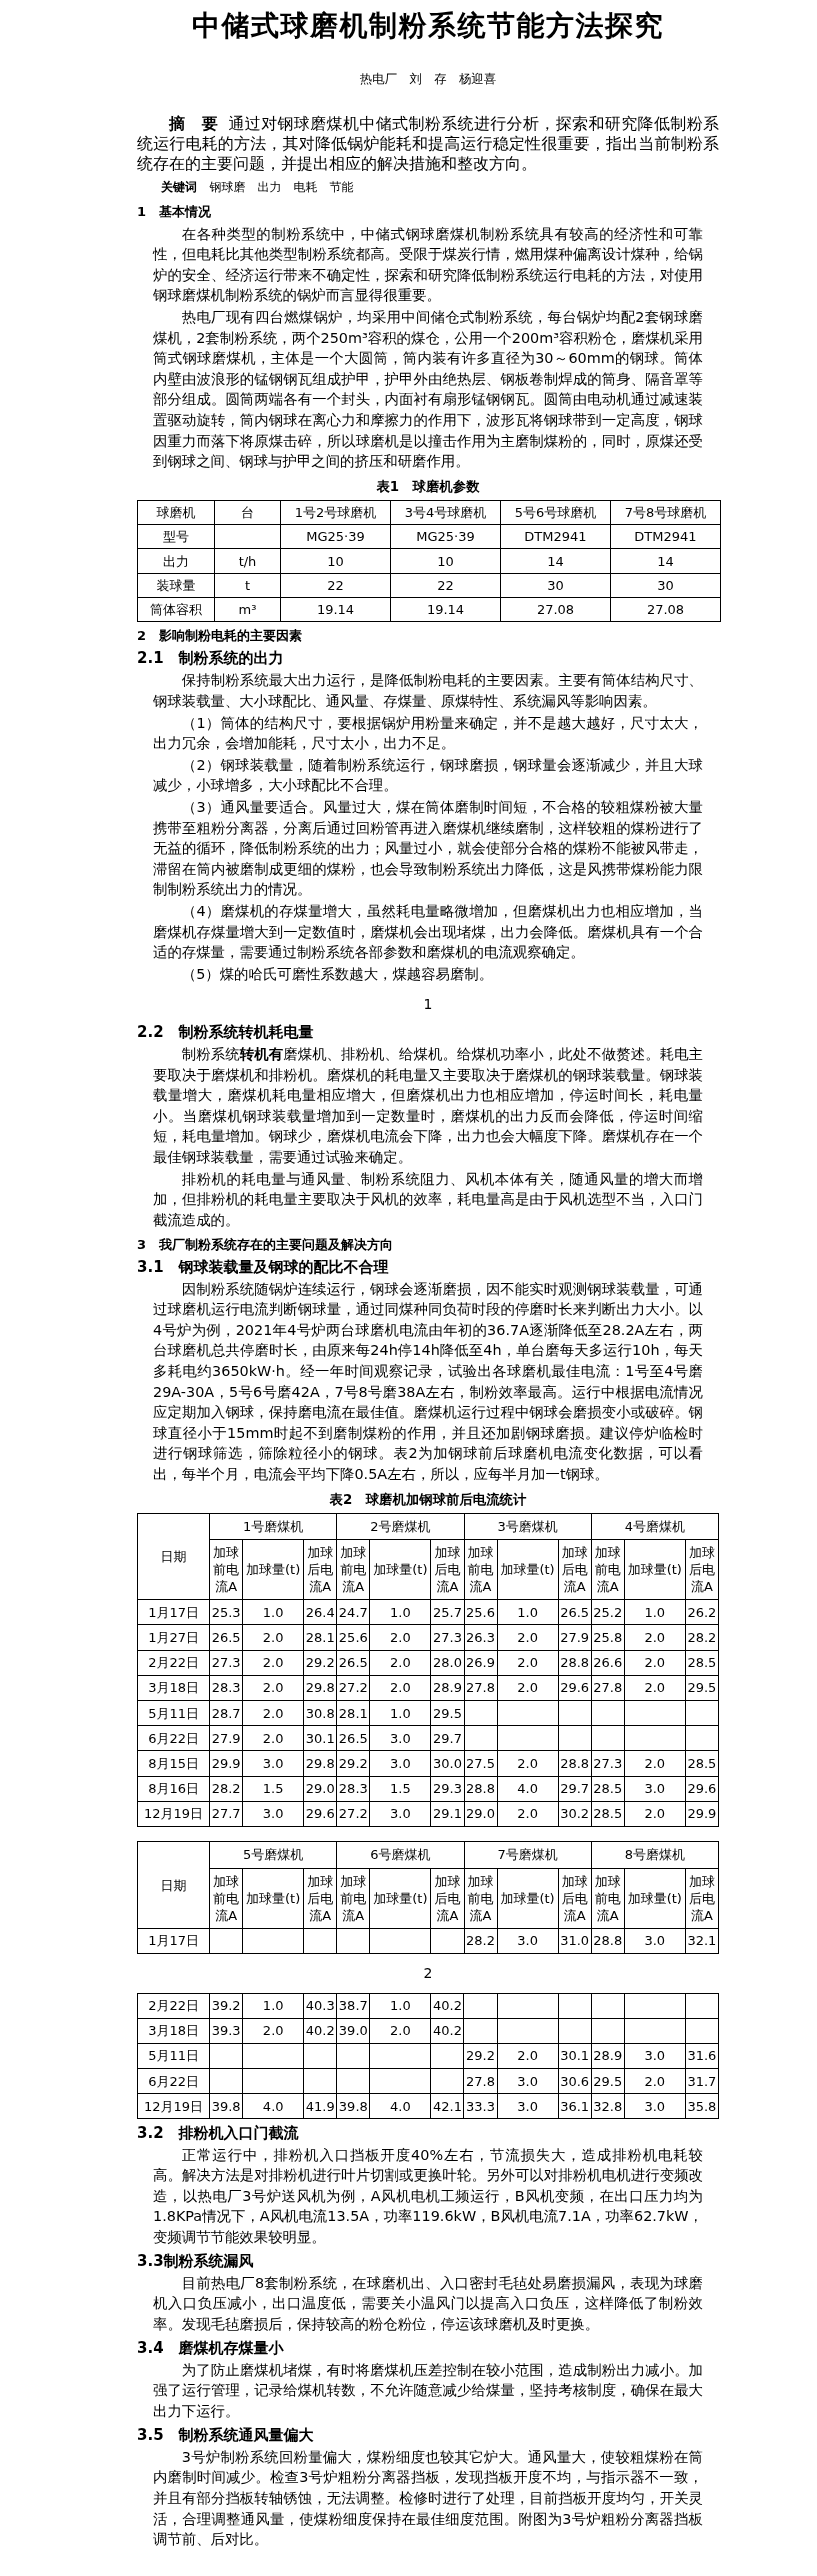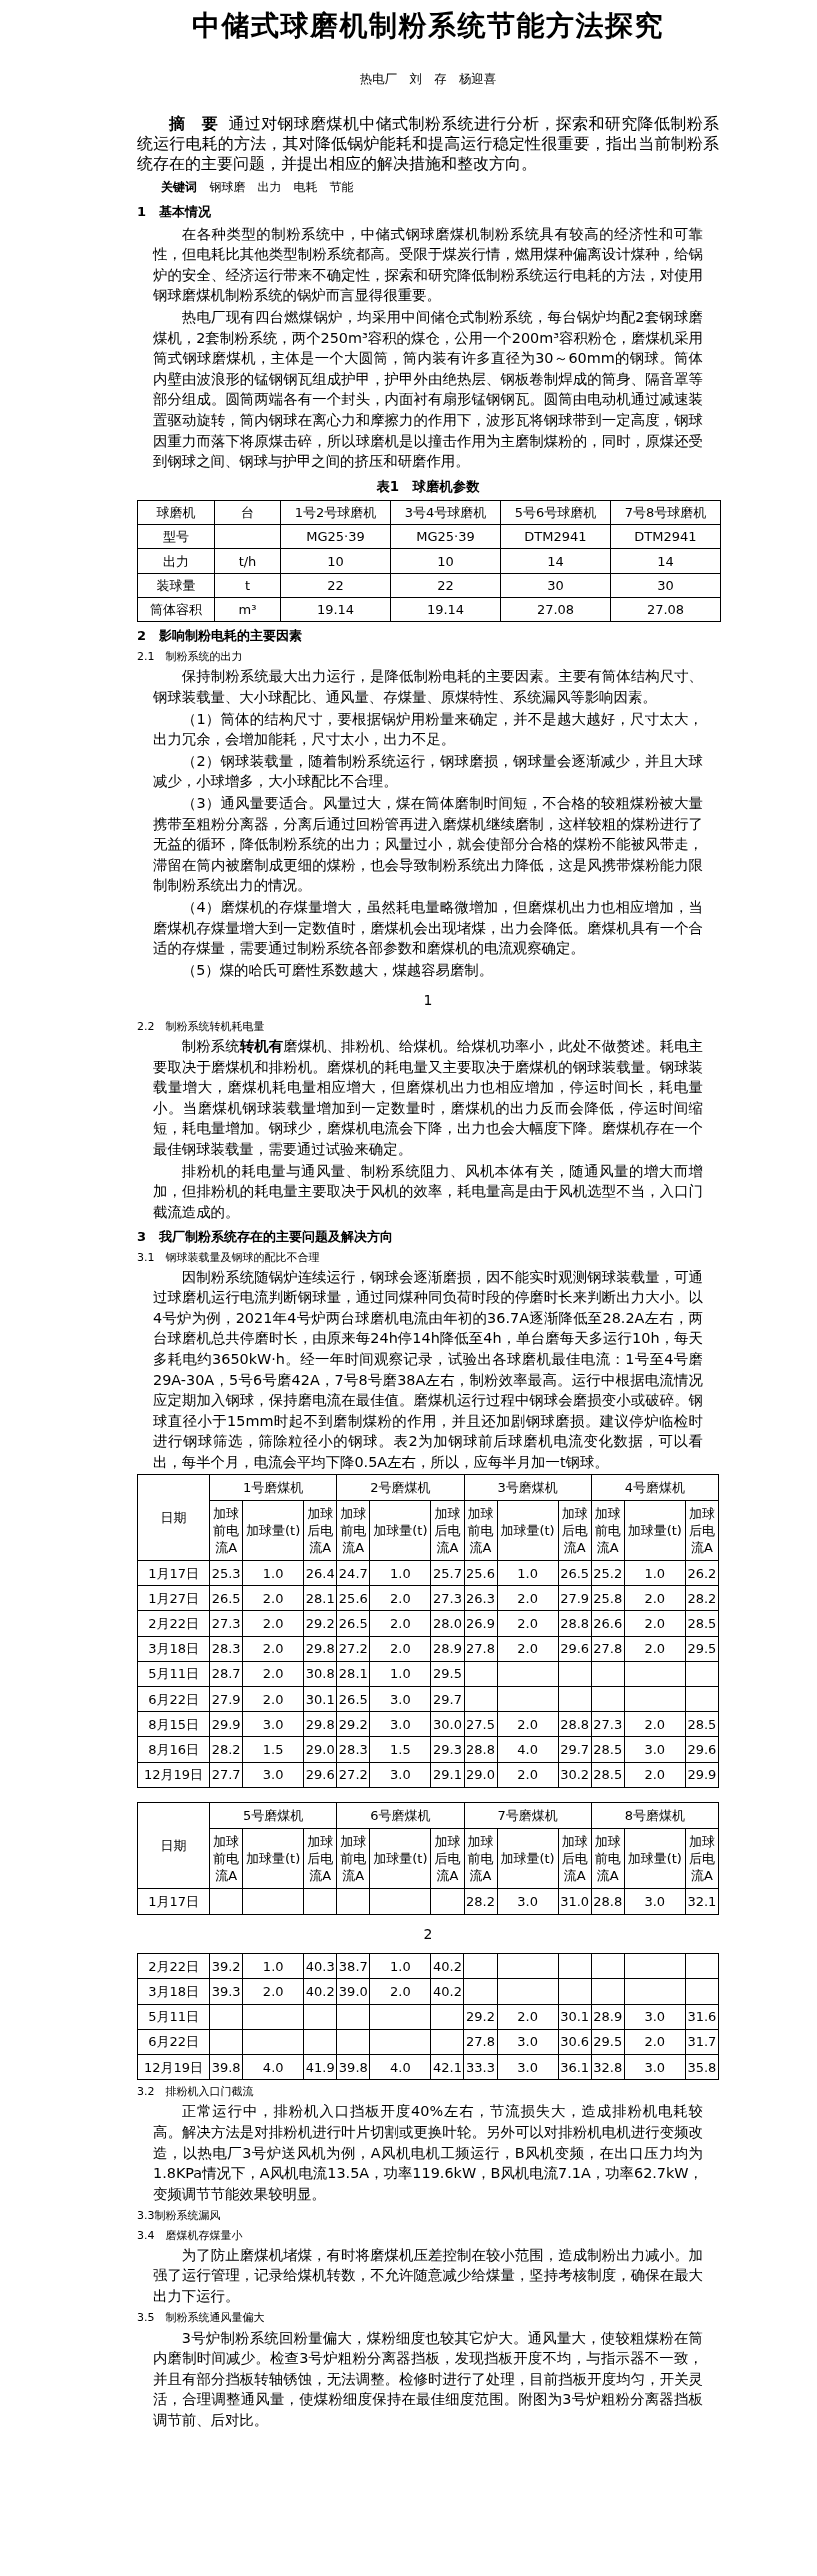--- a/index.html
+++ b/index.html
@@ -13,21 +13,21 @@
 
   .title { font-size: 28px; font-weight: bold; text-align: center; letter-spacing: 1.5px; margin-top: 2.1px; }
   .authors { font-size: 12.4px; text-align: center; margin-top: 26px; }
 
   .abs { font-size: 16px; line-height: 20px; text-align: justify; text-indent: 2em; margin-top: 26px; }
   .abs b { margin-right: 10.3px; }
   .keywords { font-size: 12px; line-height: 20px; text-indent: 2em; margin-top: 3.1px; }
   .keywords b { margin-right: 12.4px; }
 
   h2.sec { font-size: 13px; font-weight: bold; margin: 5.2px 0 3.1px; }
-  h3.sub { font-size: 11px; font-weight: normal; margin: 4.1px 0 2.1px; }
+  h3.sub { font-size: 15px; font-weight: bold; margin: 4.1px 0 2.1px; }
   p.body { font-size: 14.4px; line-height: 20.6px; text-align: justify; text-indent: 2em; margin: 1px 16px; }
   p.body b { font-weight: bold; }
 
   .pagenum { text-align: center; font-size: 14px; margin: 11.3px 0; }
 
   .tcaption { text-align: center; font-size: 13.4px; font-weight: bold; margin: 6.2px 0 4.1px; }
 
   table.dtable { border-collapse: collapse; table-layout: fixed; width: 582px;
     border-top: 1.5px solid #000; border-bottom: 1.5px solid #000; margin: 0; }
   table.dtable td, table.dtable th {
@@ -119,20 +119,21 @@
   <div class="pagenum">1</div>
 
   <h3 class="sub">2.2　制粉系统转机耗电量</h3>
   <p class="body"><span>制粉系统</span><b>转机有</b><span>磨煤机、排粉机、给煤机。给煤机功率小，此处不做赘述。耗电主要取决于磨煤机和排粉机。磨煤机的耗电量又主要取决于磨煤机的钢球装载量。钢球装载量增大，磨煤机耗电量相应增大，但磨煤机出力也相应增加，停运时间长，耗电量小。当磨煤机钢球装载量增加到一定数量时，磨煤机的出力反而会降低，停运时间缩短，耗电量增加。钢球少，磨煤机电流会下降，出力也会大幅度下降。磨煤机存在一个最佳钢球装载量，需要通过试验来确定。</span></p>
   <p class="body">排粉机的耗电量与通风量、制粉系统阻力、风机本体有关，随通风量的增大而增加，但排粉机的耗电量主要取决于风机的效率，耗电量高是由于风机选型不当，入口门截流造成的。</p>
 
   <h2 class="sec">3　我厂制粉系统存在的主要问题及解决方向</h2>
   <h3 class="sub">3.1　钢球装载量及钢球的配比不合理</h3>
   <p class="body">因制粉系统随锅炉连续运行，钢球会逐渐磨损，因不能实时观测钢球装载量，可通过球磨机运行电流判断钢球量，通过同煤种同负荷时段的停磨时长来判断出力大小。以4号炉为例，2021年4号炉两台球磨机电流由年初的36.7A逐渐降低至28.2A左右，两台球磨机总共停磨时长，由原来每24h停14h降低至4h，单台磨每天多运行10h，每天多耗电约3650kW·h。经一年时间观察记录，试验出各球磨机最佳电流：1号至4号磨29A-30A，5号6号磨42A，7号8号磨38A左右，制粉效率最高。运行中根据电流情况应定期加入钢球，保持磨电流在最佳值。磨煤机运行过程中钢球会磨损变小或破碎。钢球直径小于15mm时起不到磨制煤粉的作用，并且还加剧钢球磨损。建议停炉临检时进行钢球筛选，筛除粒径小的钢球。表2为加钢球前后球磨机电流变化数据，可以看出，每半个月，电流会平均下降0.5A左右，所以，应每半月加一t钢球。</p>
 
+  <div class="tcaption">表2　球磨机加钢球前后电流统计</div>
   <table class="dtable t2">
       <colgroup>
         <col style="width: 72px;">
         <col style="width: 33px;">
         <col style="width: 61px;">
         <col style="width: 33px;">
         <col style="width: 33px;">
         <col style="width: 61px;">
         <col style="width: 33px;">
         <col style="width: 33px;">
@@ -454,19 +455,20 @@
           <td>32.8</td>
           <td>3.0</td>
           <td>35.8</td>
         </tr>
       </tbody>
     </table>
 
   <h3 class="sub">3.2　排粉机入口门截流</h3>
   <p class="body">正常运行中，排粉机入口挡板开度40%左右，节流损失大，造成排粉机电耗较高。解决方法是对排粉机进行叶片切割或更换叶轮。另外可以对排粉机电机进行变频改造，以热电厂3号炉送风机为例，A风机电机工频运行，B风机变频，在出口压力均为1.8KPa情况下，A风机电流13.5A，功率119.6kW，B风机电流7.1A，功率62.7kW，变频调节节能效果较明显。</p>
   <h3 class="sub">3.3制粉系统漏风</h3>
+  <p class="body">目前热电厂8套制粉系统，在球磨机出、入口密封毛毡处易磨损漏风，表现为球磨机入口负压减小，出口温度低，需要关小温风门以提高入口负压，这样降低了制粉效率。发现毛毡磨损后，保持较高的粉仓粉位，停运该球磨机及时更换。</p>
   <h3 class="sub">3.4　磨煤机存煤量小</h3>
   <p class="body">为了防止磨煤机堵煤，有时将磨煤机压差控制在较小范围，造成制粉出力减小。加强了运行管理，记录给煤机转数，不允许随意减少给煤量，坚持考核制度，确保在最大出力下运行。</p>
   <h3 class="sub">3.5　制粉系统通风量偏大</h3>
   <p class="body">3号炉制粉系统回粉量偏大，煤粉细度也较其它炉大。通风量大，使较粗煤粉在筒内磨制时间减少。检查3号炉粗粉分离器挡板，发现挡板开度不均，与指示器不一致，并且有部分挡板转轴锈蚀，无法调整。检修时进行了处理，目前挡板开度均匀，开关灵活，合理调整通风量，使煤粉细度保持在最佳细度范围。附图为3号炉粗粉分离器挡板调节前、后对比。</p>
 
 </div>
 
 
 </body></html>

